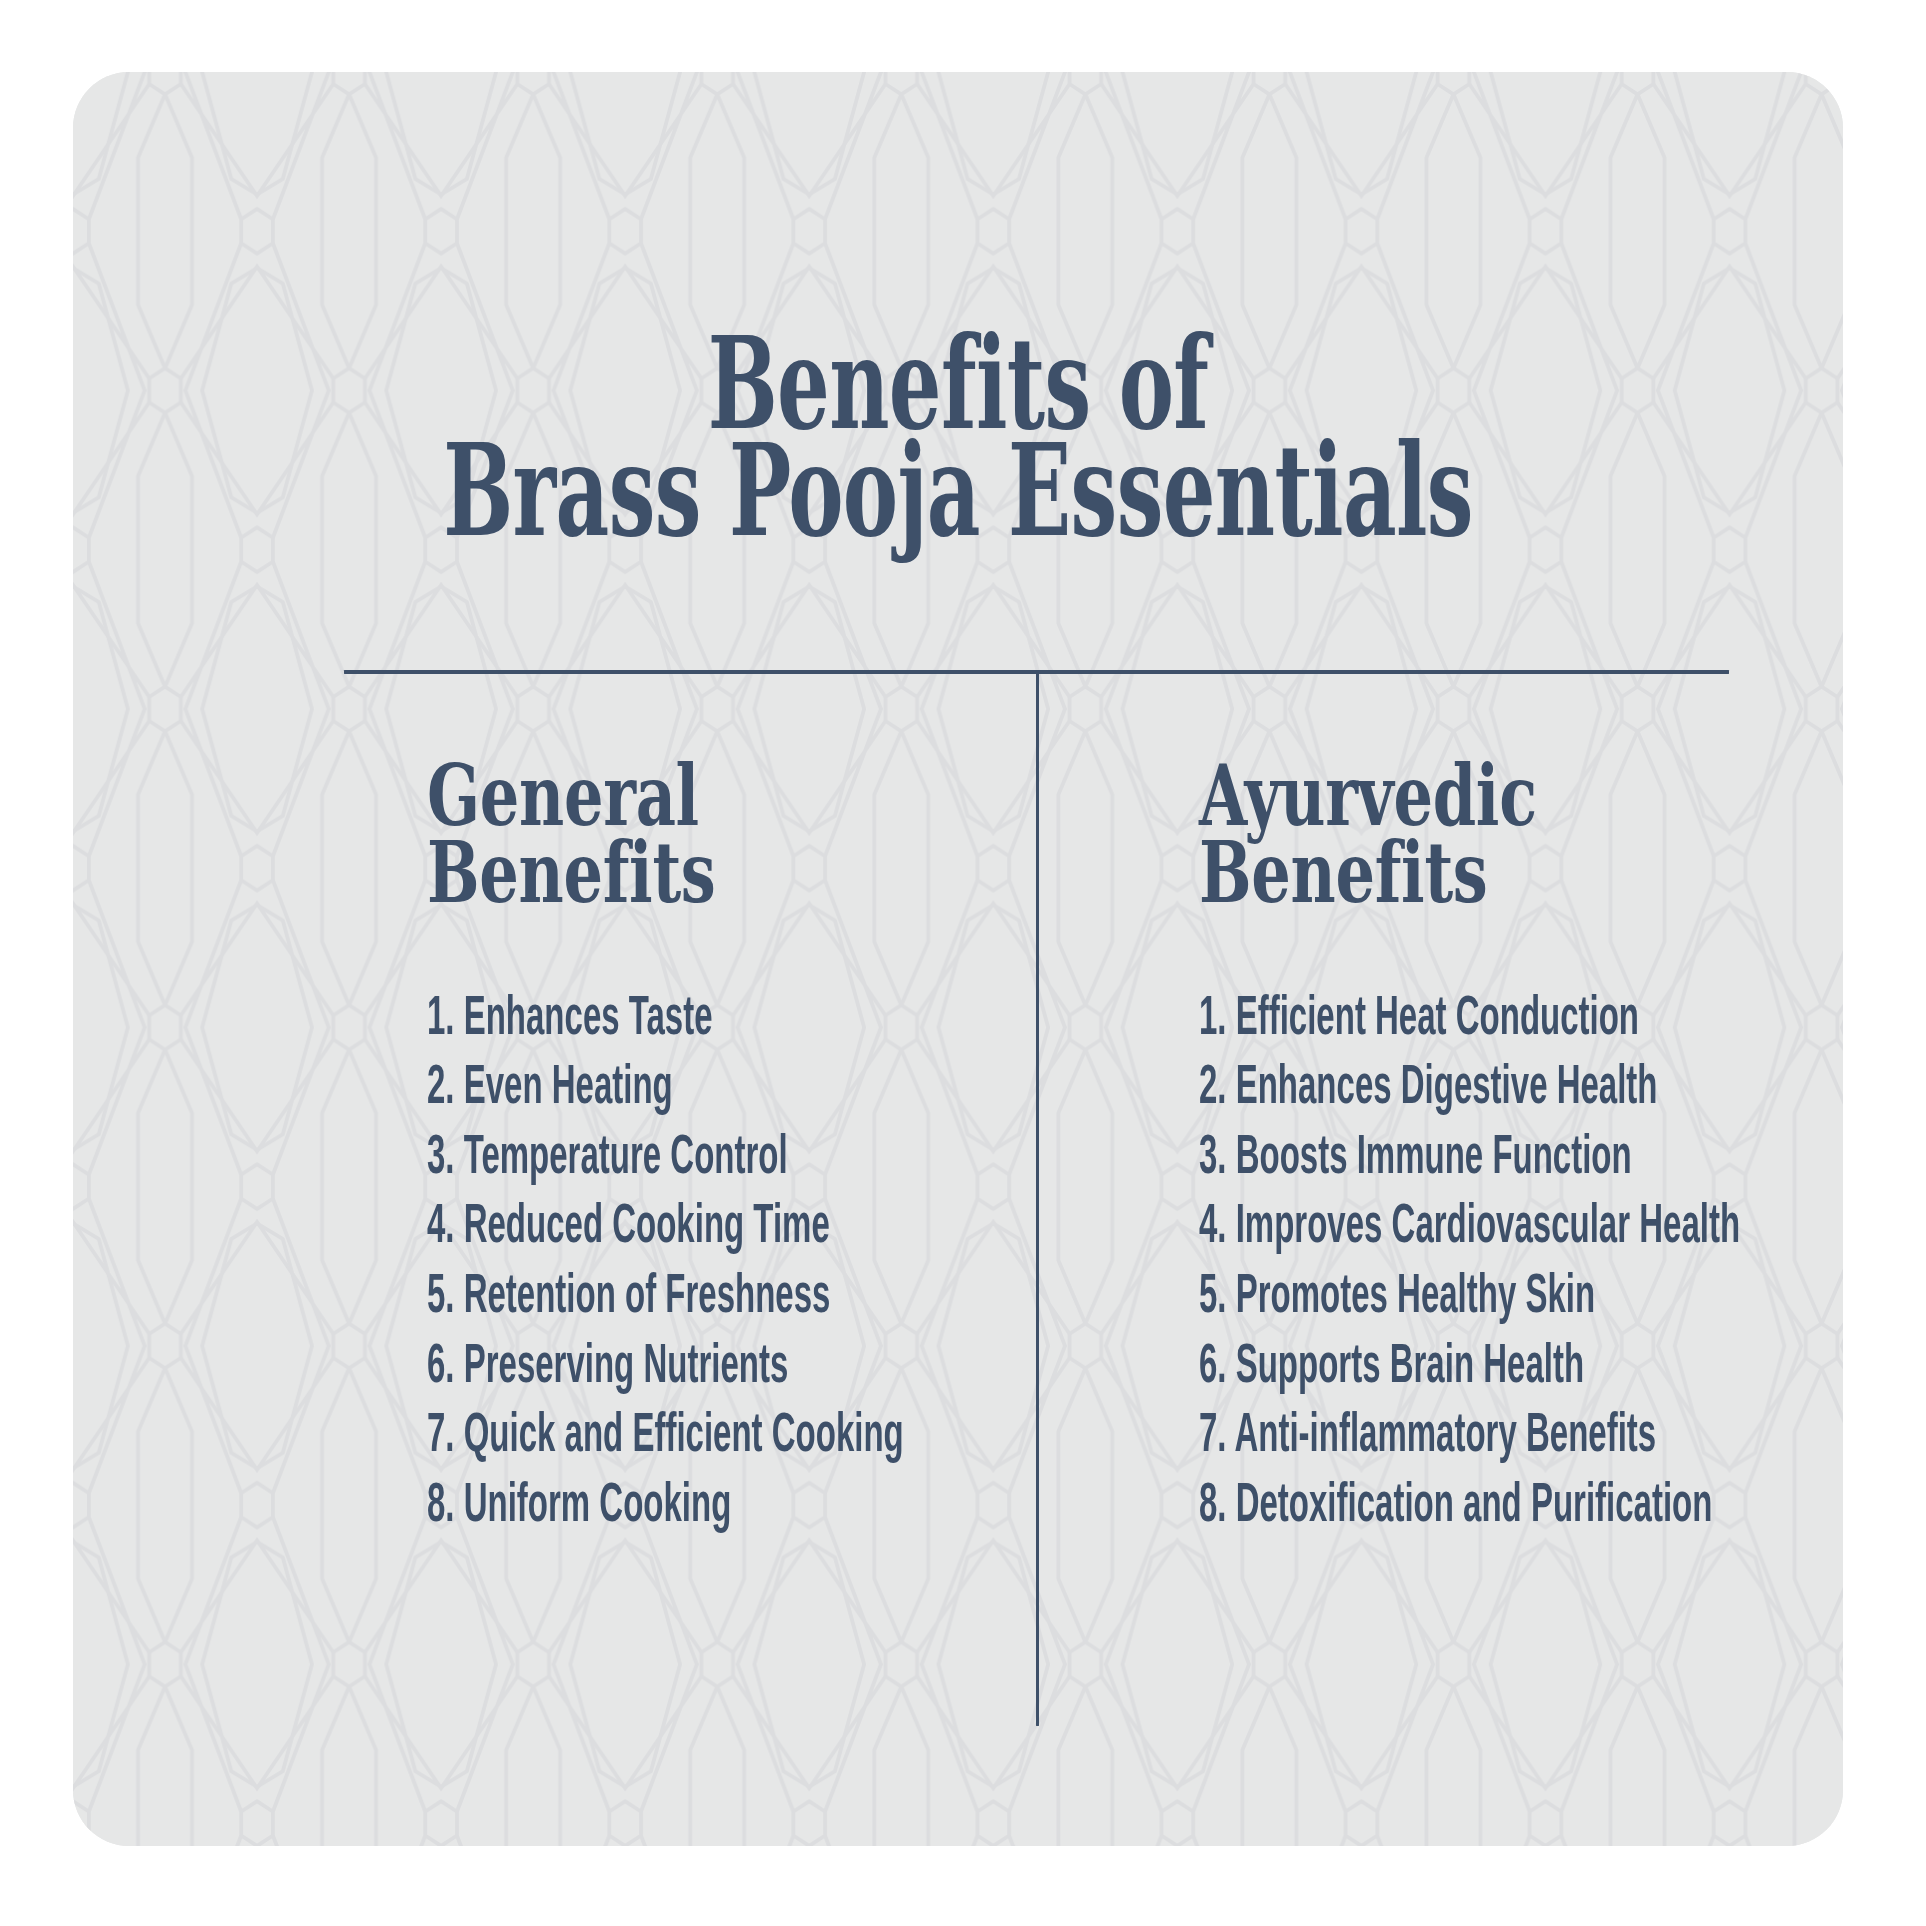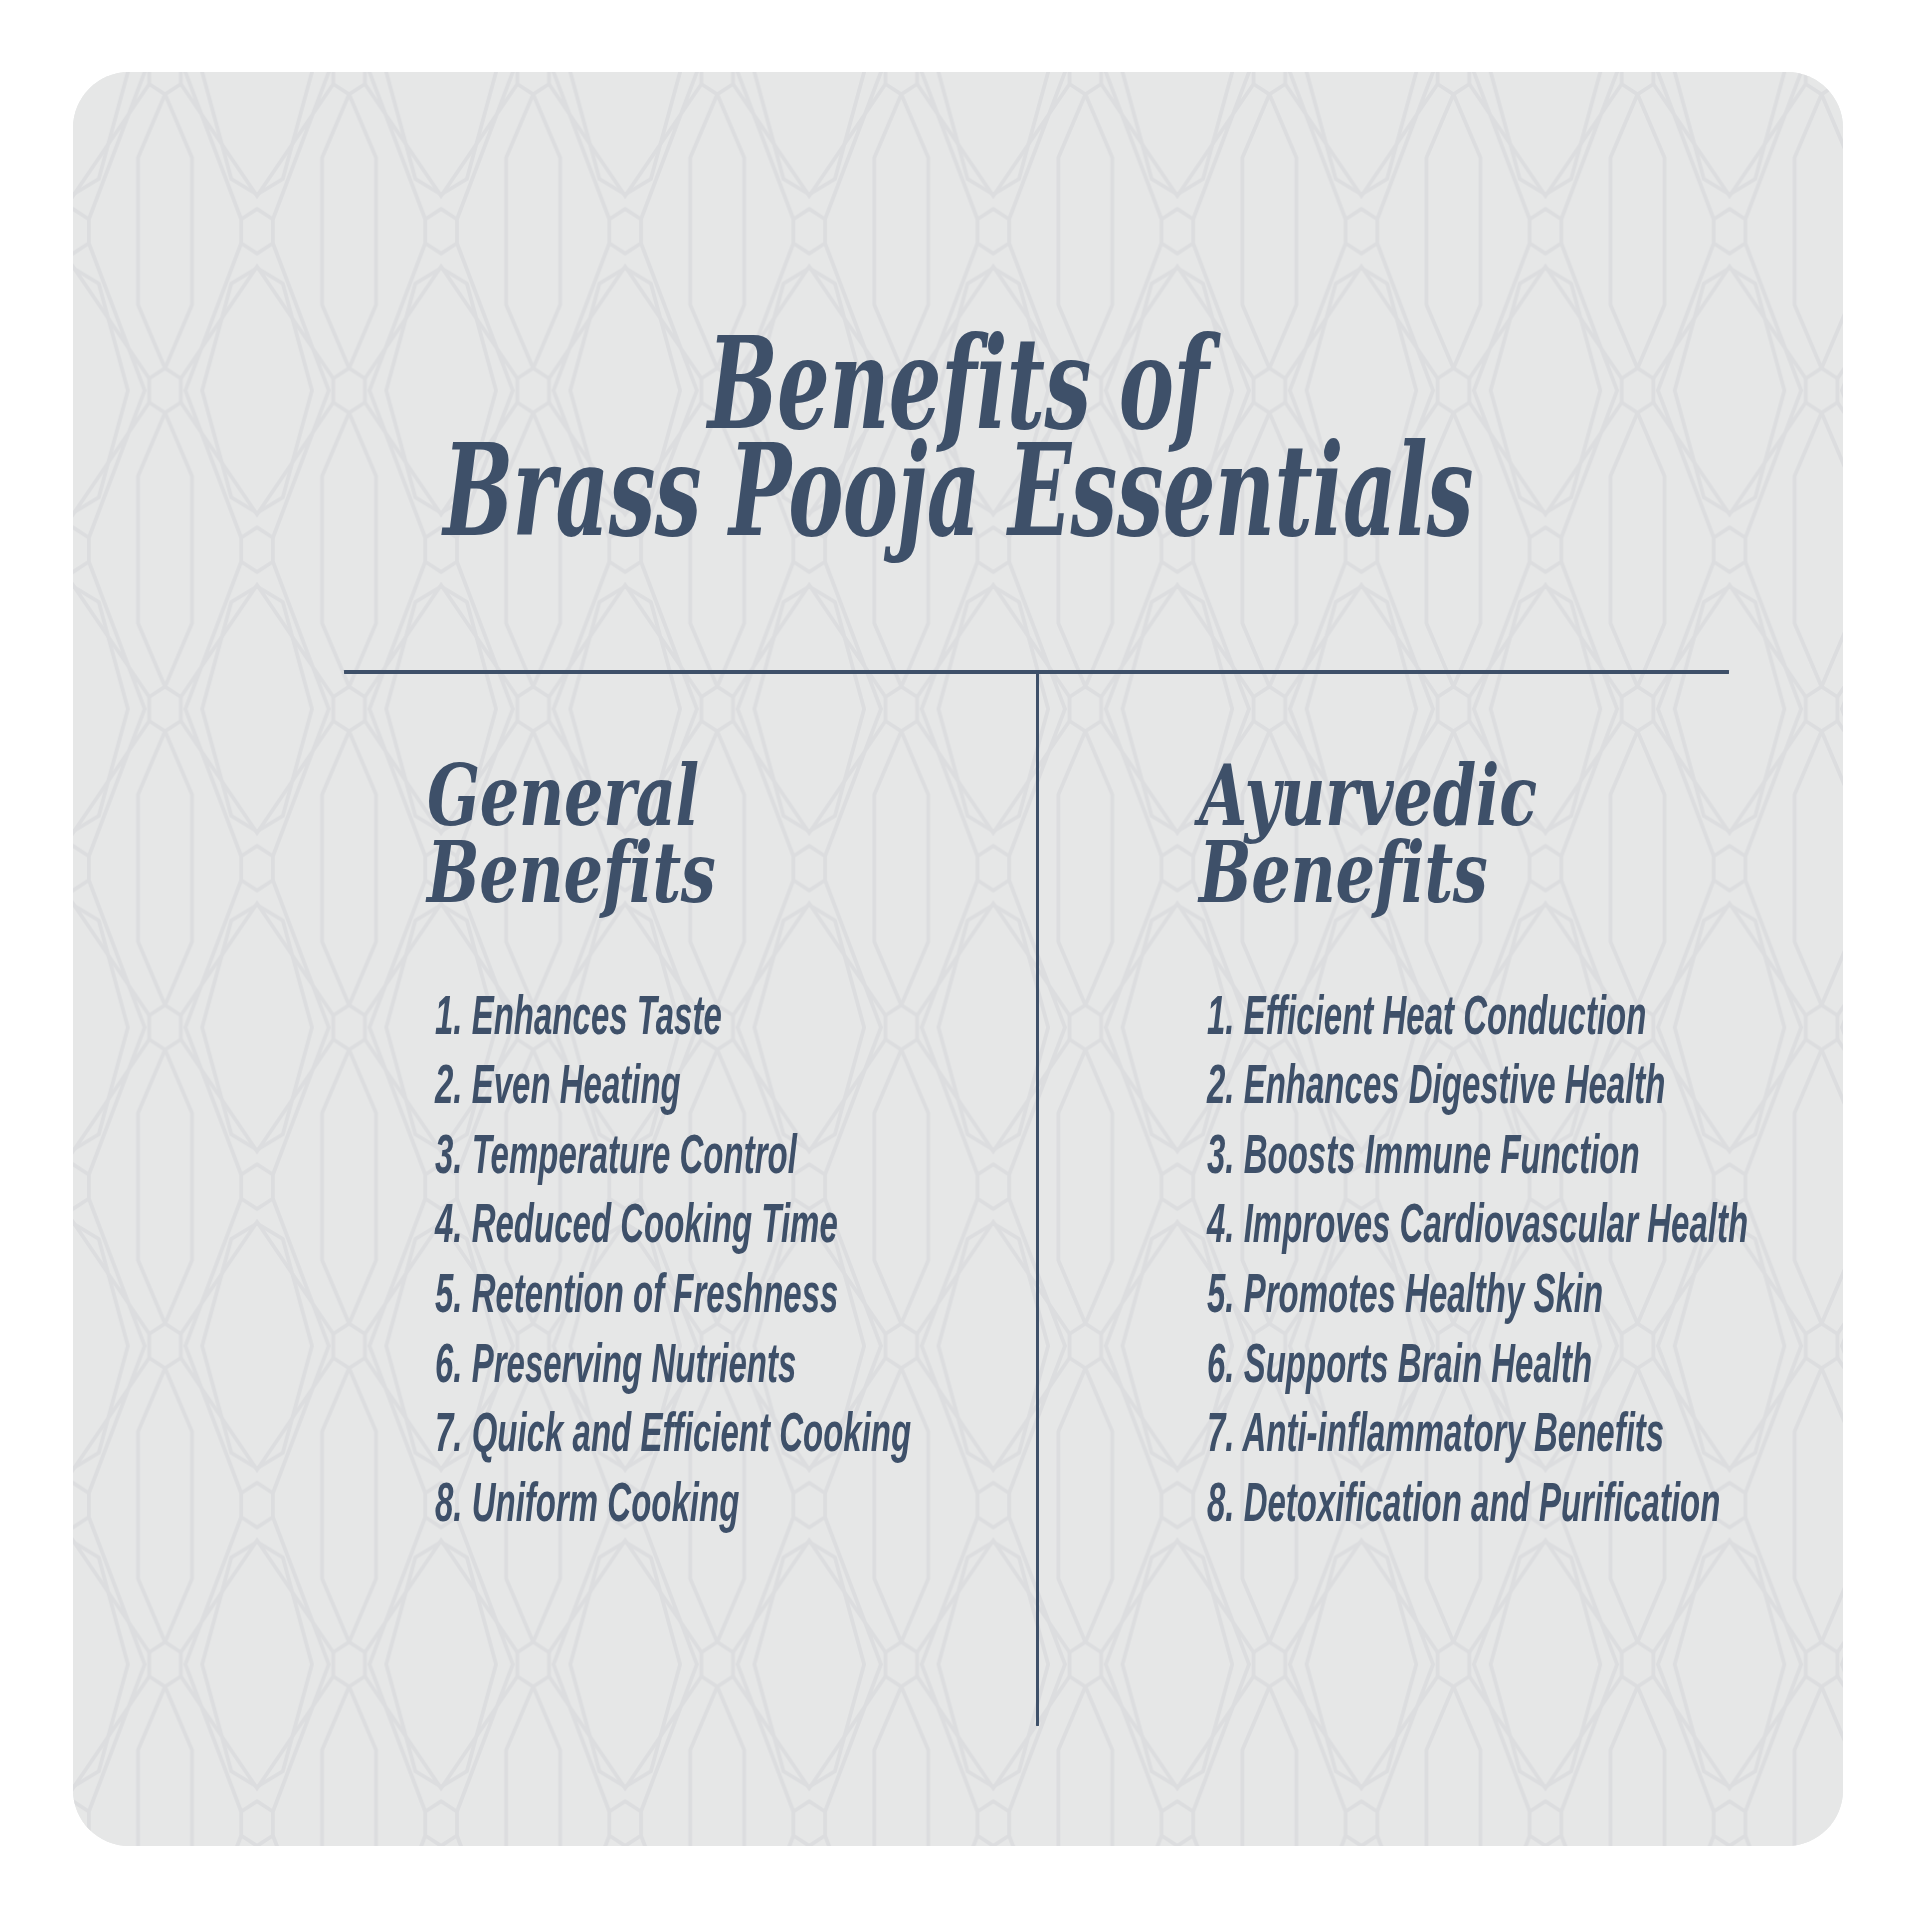--- a/index.html
+++ b/index.html
@@ -3,21 +3,21 @@
 <meta charset="utf-8">
 <style>
   html,body{margin:0;padding:0;background:#ffffff;}
   body{width:1926px;height:1926px;overflow:hidden;
        font-family:"Liberation Sans",sans-serif;}
 
   
   #poster{position:relative;width:1926px;height:1926px;background:#ffffff;}
 
   #card{position:absolute;left:73px;top:72px;width:1770px;height:1774px;
-        background:#e6e7e7;border-radius:56px;overflow:hidden;font-style:italic;}
+        background:#e6e7e7;border-radius:56px;overflow:hidden;}
 
   #pattern{position:absolute;inset:0;opacity:1;}
 
   
   #title-block{position:absolute;left:0;right:0;top:253px;text-align:center;
                color:#3e5069;}
   .title-line{font-family:"DejaVu Serif","Liberation Serif",serif;
               font-weight:700;
               font-stretch:condensed;
               letter-spacing:-0.9px;
@@ -39,21 +39,21 @@
   #col-left{left:354px;width:608px;}
   #col-right{left:1126px;width:668px;}
 
   .col-heading{font-family:"DejaVu Serif","Liberation Serif",serif;
                font-weight:700;color:#3e5069;
                font-size:84px;line-height:0.92;
                letter-spacing:-0.4px;
                transform:scaleX(0.74);transform-origin:left center;
                white-space:pre-line;}
 
-  .benefit-list{list-style:none;margin:8px;padding:0;margin-top:76px;}
+  .benefit-list{list-style:none;margin:0;padding:0;margin-top:76px;}
   .benefit-item{font-family:"Liberation Sans",sans-serif;
                 font-weight:700;
                 color:#3e5069;
                 font-size:55px;
                 line-height:1.0;
                 margin-bottom:14.6px;
                 transform:scaleX(0.60);transform-origin:left center;
                 white-space:nowrap;
                 letter-spacing:0px;}
 </style>

